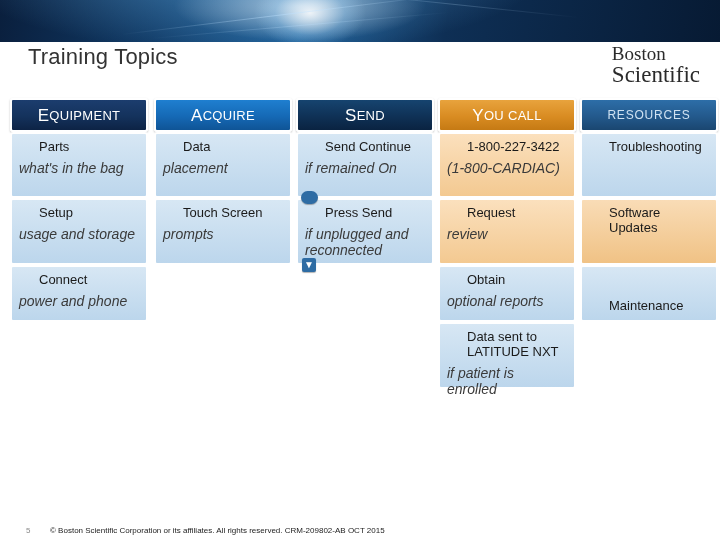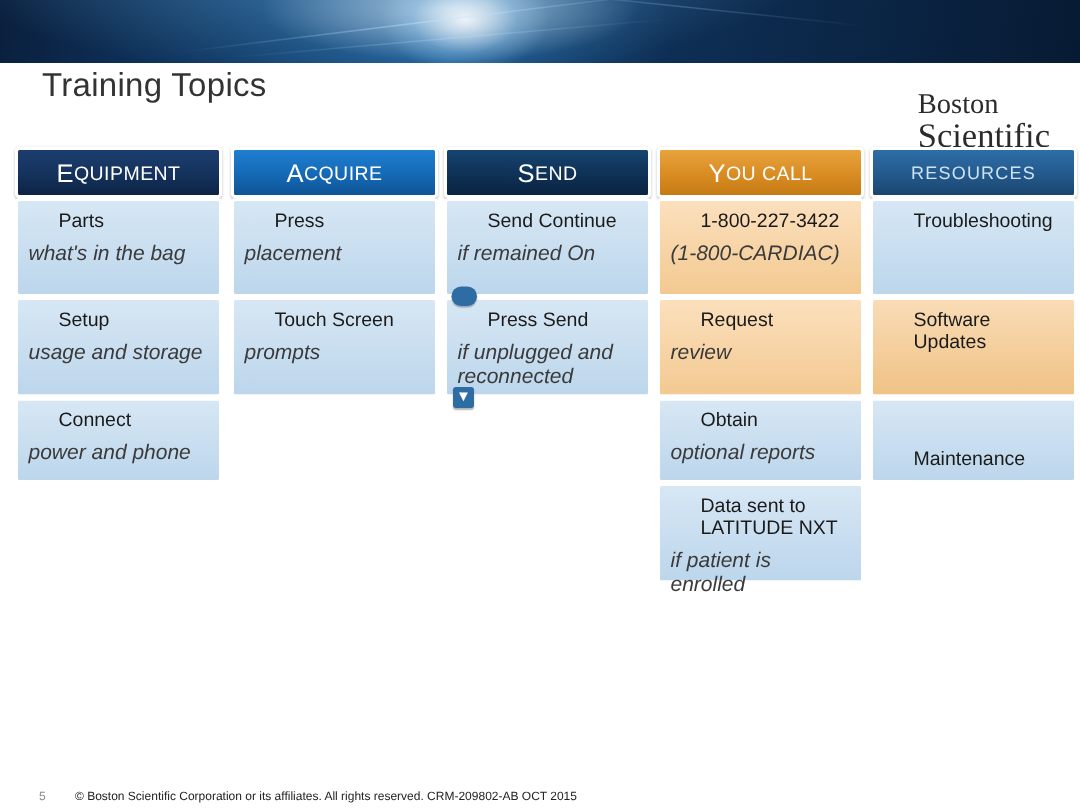--- a/index.html
+++ b/index.html
@@ -46,21 +46,21 @@
     position: absolute;
     left: 28px; top: 44px;
     font-size: 22px;
     color: #333333;
     letter-spacing: .2px;
   }
 
   
   .logo {
     position: absolute;
-    right: 20px; top: 60px;
+    right: 20px; top: 44px;
     text-align: left;
     color: #2b2b2b;
     line-height: 1.02;
   }
   .logo .l1 { font-size: 19px; font-family: "Liberation Serif", serif; }
   .logo .l2 { font-size: 23px; font-family: "Liberation Serif", serif; }
 
   
   .grid {
     position: absolute;
@@ -212,21 +212,21 @@
       <div class="s">power and phone</div>
     </div>
   </div>
 
   <div class="col col1">
     <div class="hdr hdr-acquire">
       <span class="cap">A</span>
         <span>CQUIRE</span>
     </div>
     <div class="cell blue" style="height:66px">
-      <div class="t">Press</div>
+      <div class="t">Data</div>
       <div class="s">placement</div>
     </div>
     <div class="cell blue" style="height:67px">
       <div class="t">Touch Screen</div>
       <div class="s">prompts</div>
     </div>
   </div>
 
   <div class="col col2">
     <div class="hdr hdr-send">

